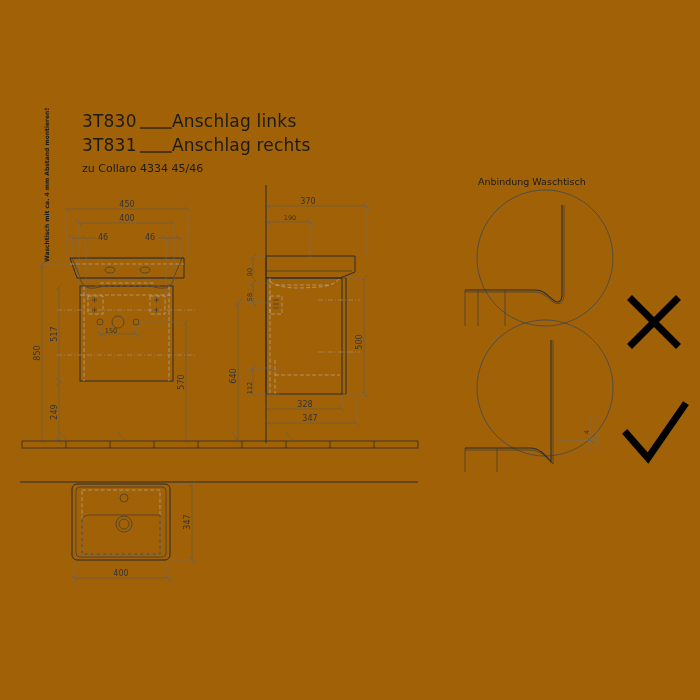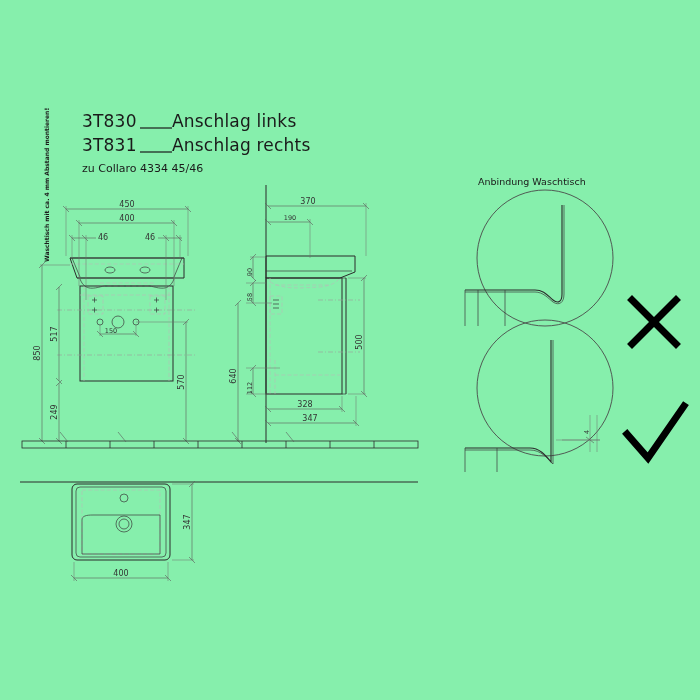--- a/index.html
+++ b/index.html
@@ -7,21 +7,21 @@
     padding: 0;
     background: #ffffff;
   }
   body {
     font-family: "DejaVu Sans", sans-serif;
   }
   #sheet {
     position: relative;
     width: 700px;
     height: 700px;
-    background: #86efac;
+    background: #a16207;
     overflow: hidden;
   }
   svg#drawing {
     position: absolute;
     left: 0;
     top: 0;
     width: 700px;
     height: 700px;
   }
   .ttl {

